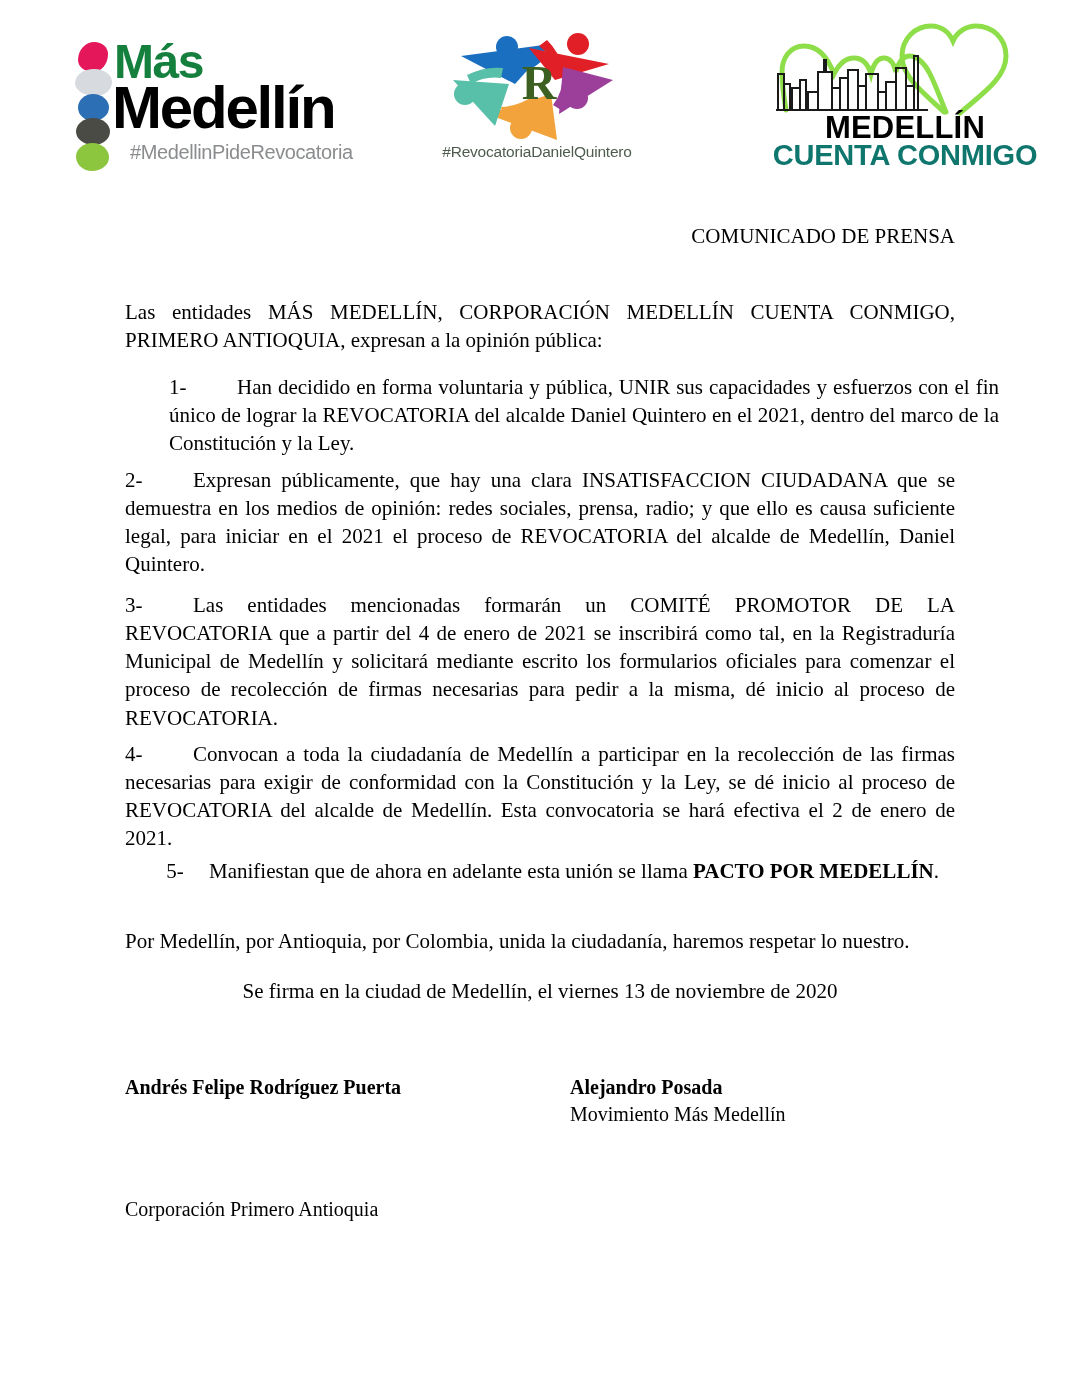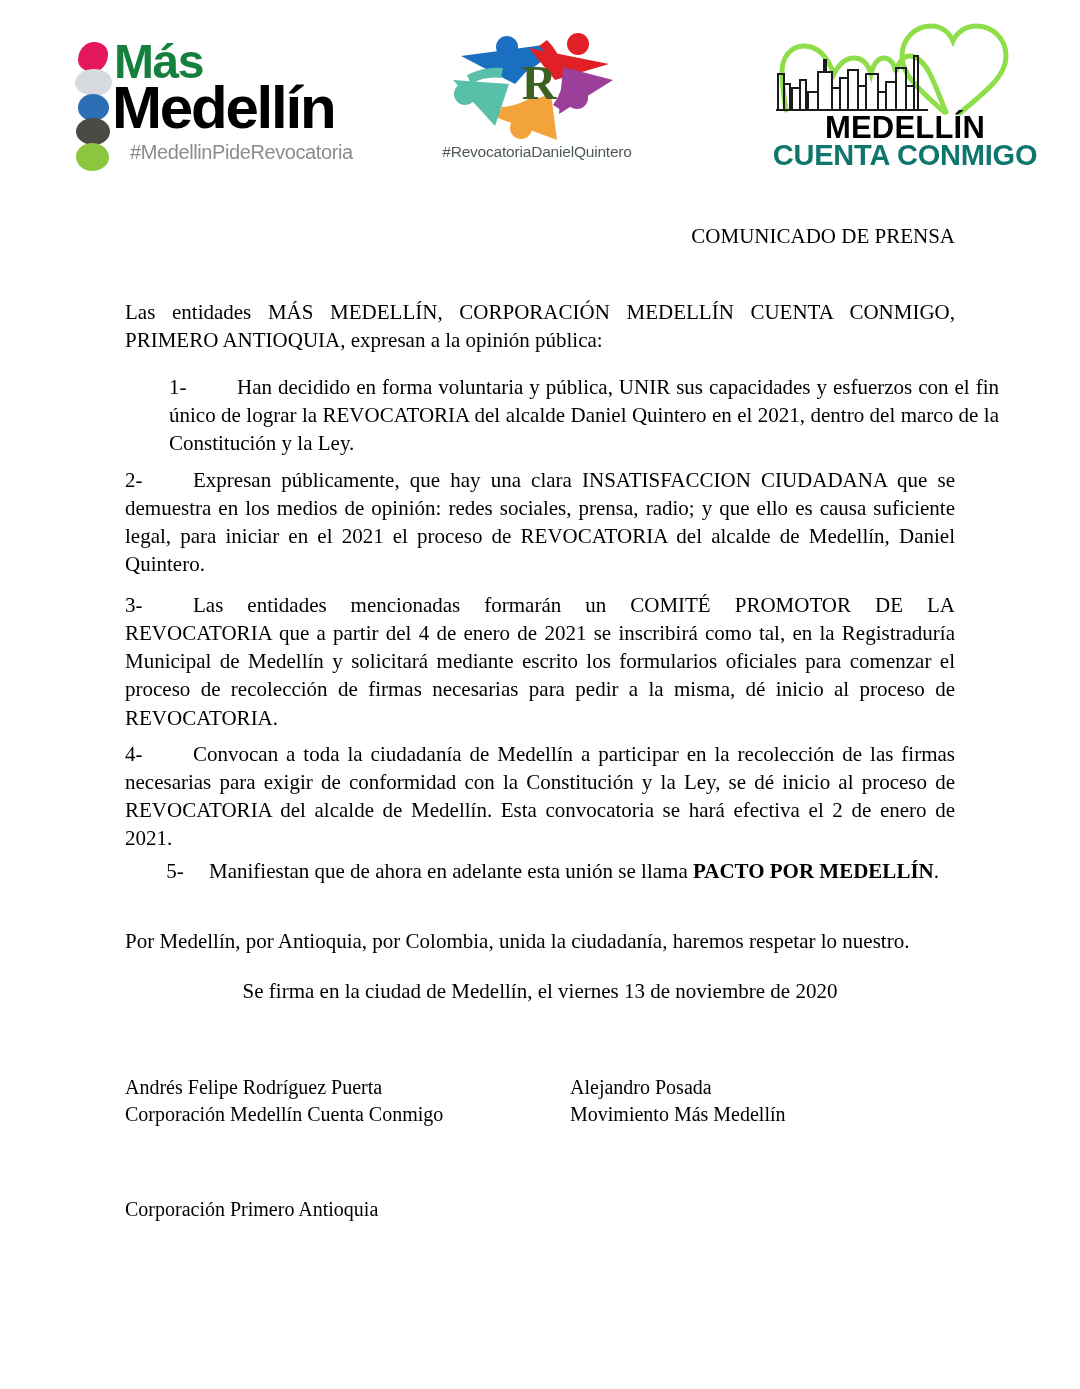--- a/index.html
+++ b/index.html
@@ -209,21 +209,21 @@
     width: 68px;
   }
   .bold { font-weight: 700; }
 
   
   .sig-block {
     position: absolute;
     font-size: 20px;
     line-height: 1.35;
   }
-  .sig-name { font-weight: 400; }
+  .sig-name { font-weight: 700; }
   .sig-org  { font-weight: 400; }
 
   .sig-1 { left: 125px; top: 1074px; }
   .sig-2 { left: 570px; top: 1074px; }
   .sig-3 { left: 125px; top: 1196px; }
 </style>
 </head>
 <body>
 
 <div class="logo-bar">
@@ -340,21 +340,20 @@
     <span class="num">5-</span><span>Manifiestan que de ahora en adelante esta unión se llama </span><span class="bold">PACTO POR MEDELLÍN</span><span>.</span>
   </div>
 
   <div class="para p-close">Por Medellín, por Antioquia, por Colombia, unida la ciudadanía, haremos respetar lo nuestro.</div>
 
   <div class="para p-date">Se firma en la ciudad de Medellín, el viernes 13 de noviembre de 2020</div>
 </div>
 
 <div class="sig-block sig-1">
   <div class="sig-name">Andrés Felipe Rodríguez Puerta</div>
-  <div class="sig-org">Corporación Medellín Cuenta Conmigo</div>
 </div>
 
 <div class="sig-block sig-2">
   <div class="sig-name">Alejandro Posada</div>
   <div class="sig-org">Movimiento Más Medellín</div>
 </div>
 
 <div class="sig-block sig-3">
   <div class="sig-org">Corporación Primero Antioquia</div>
 </div>

